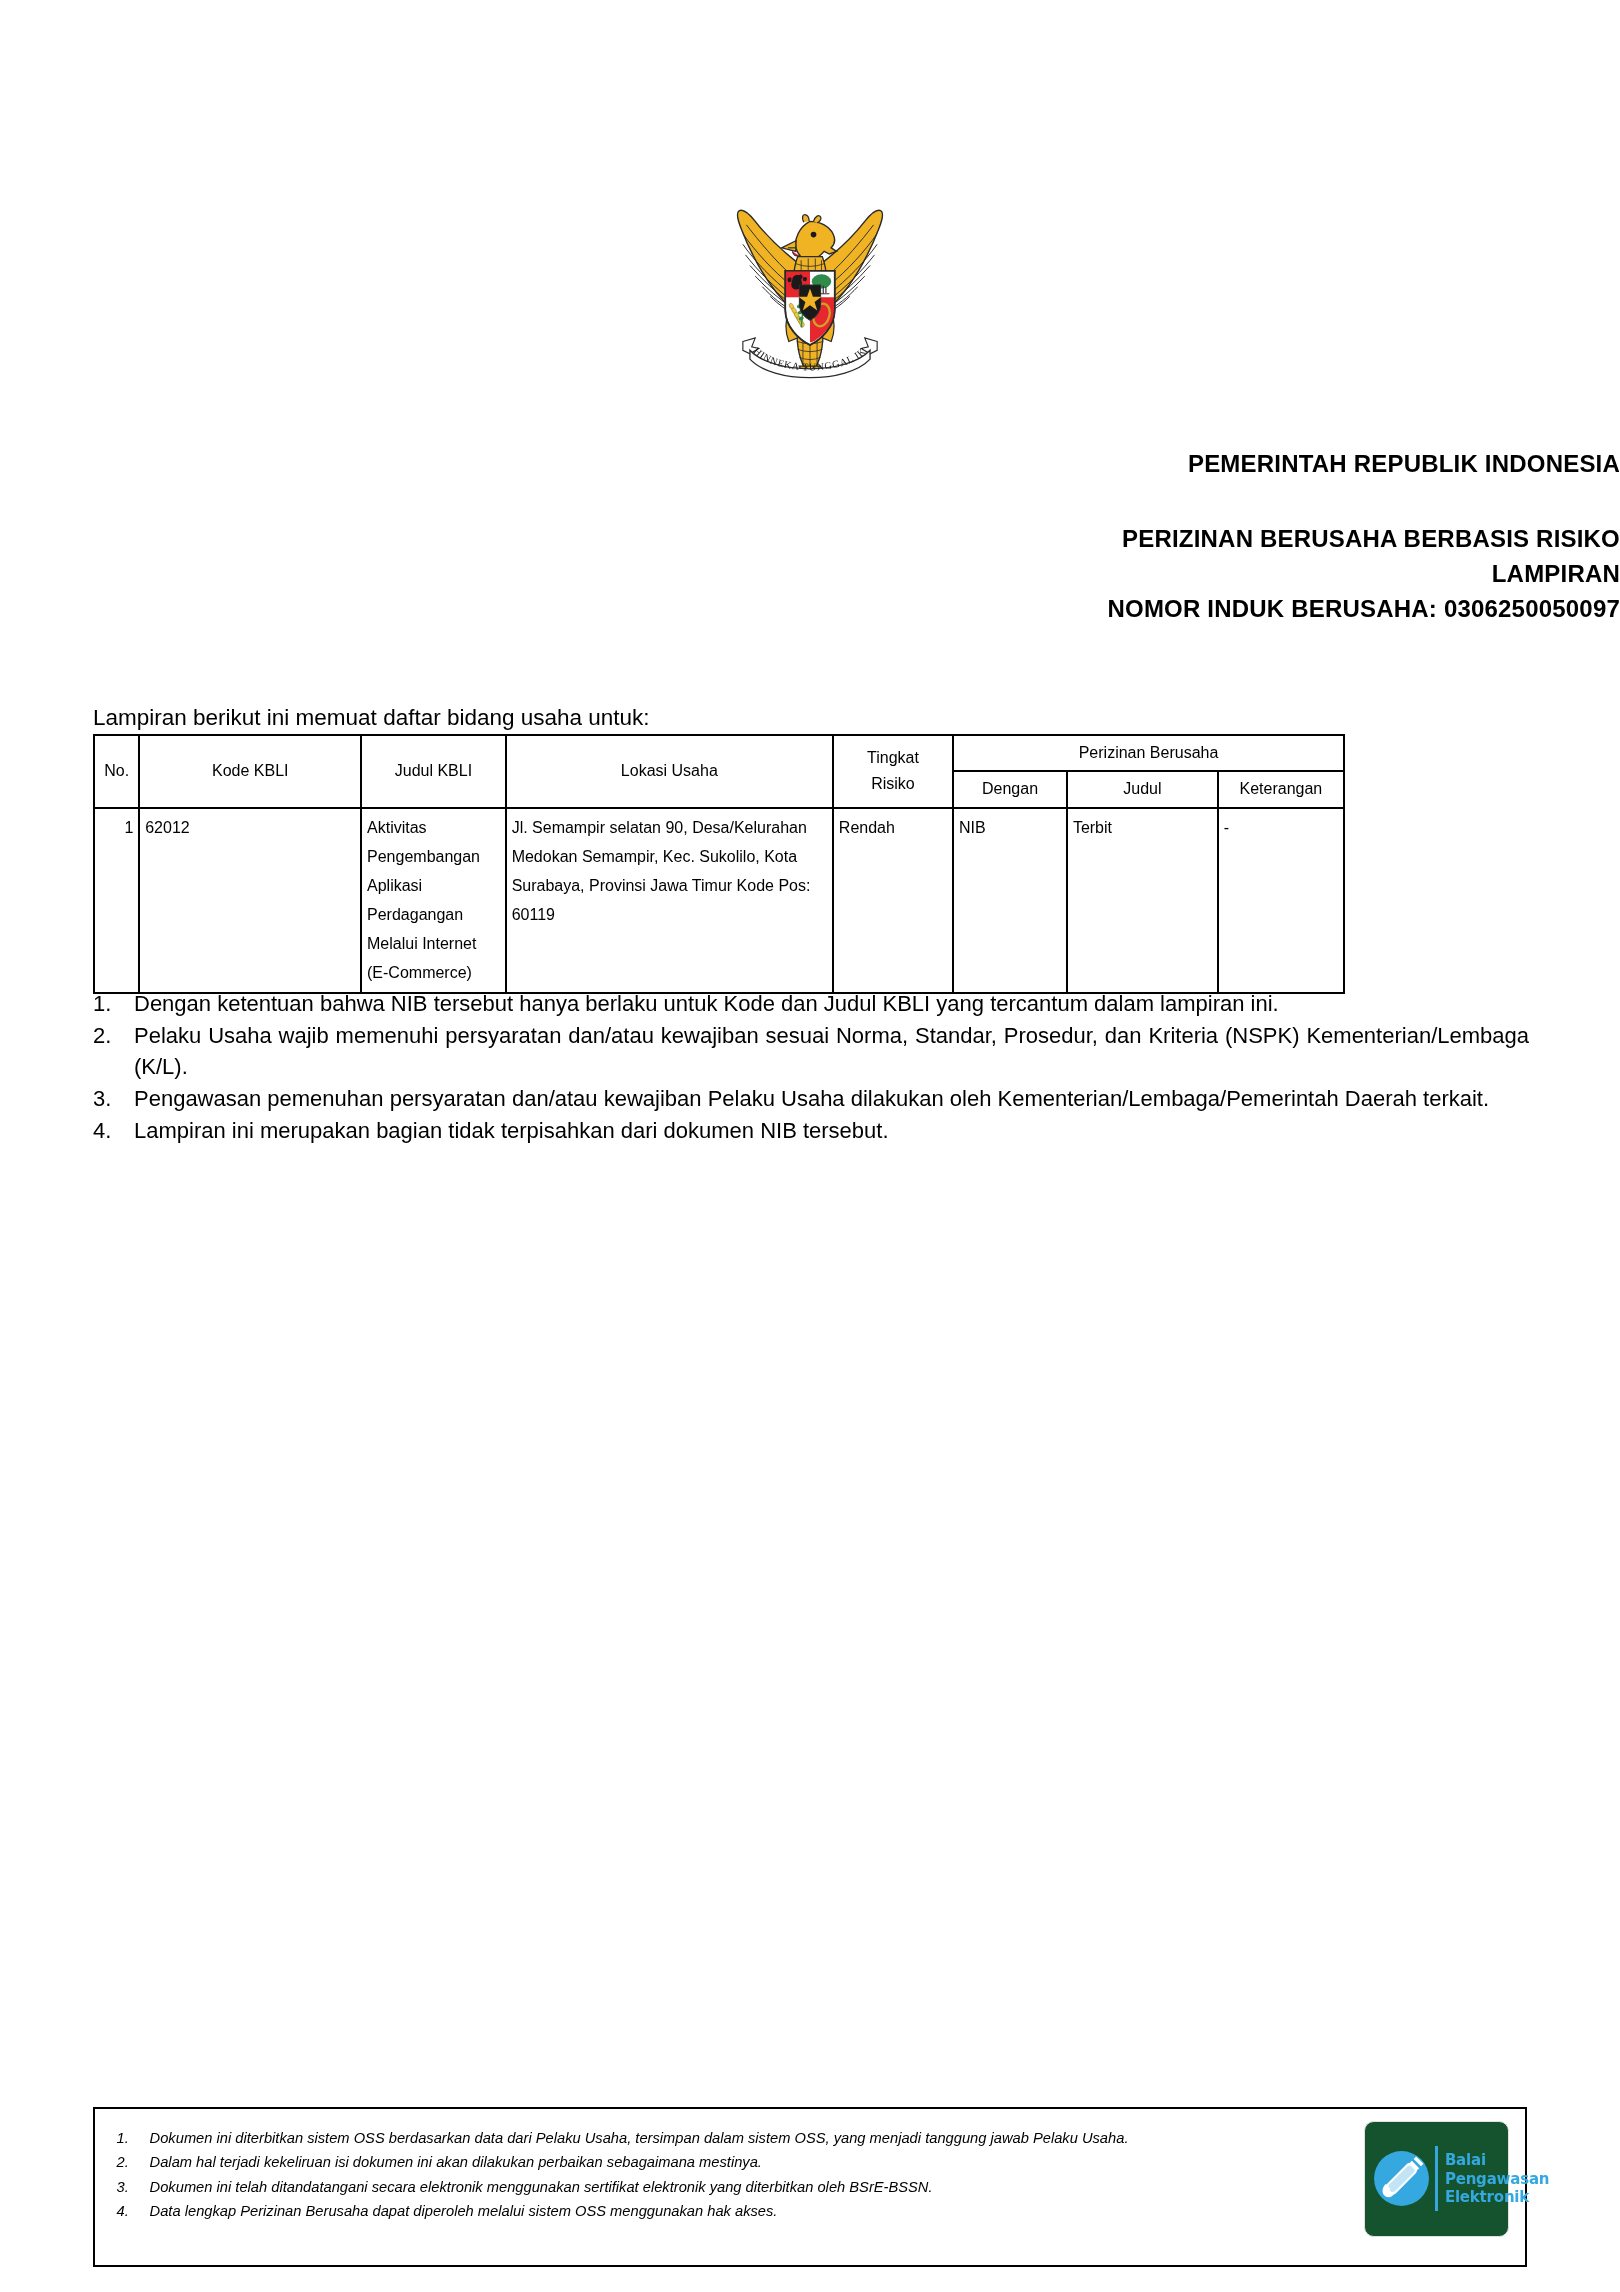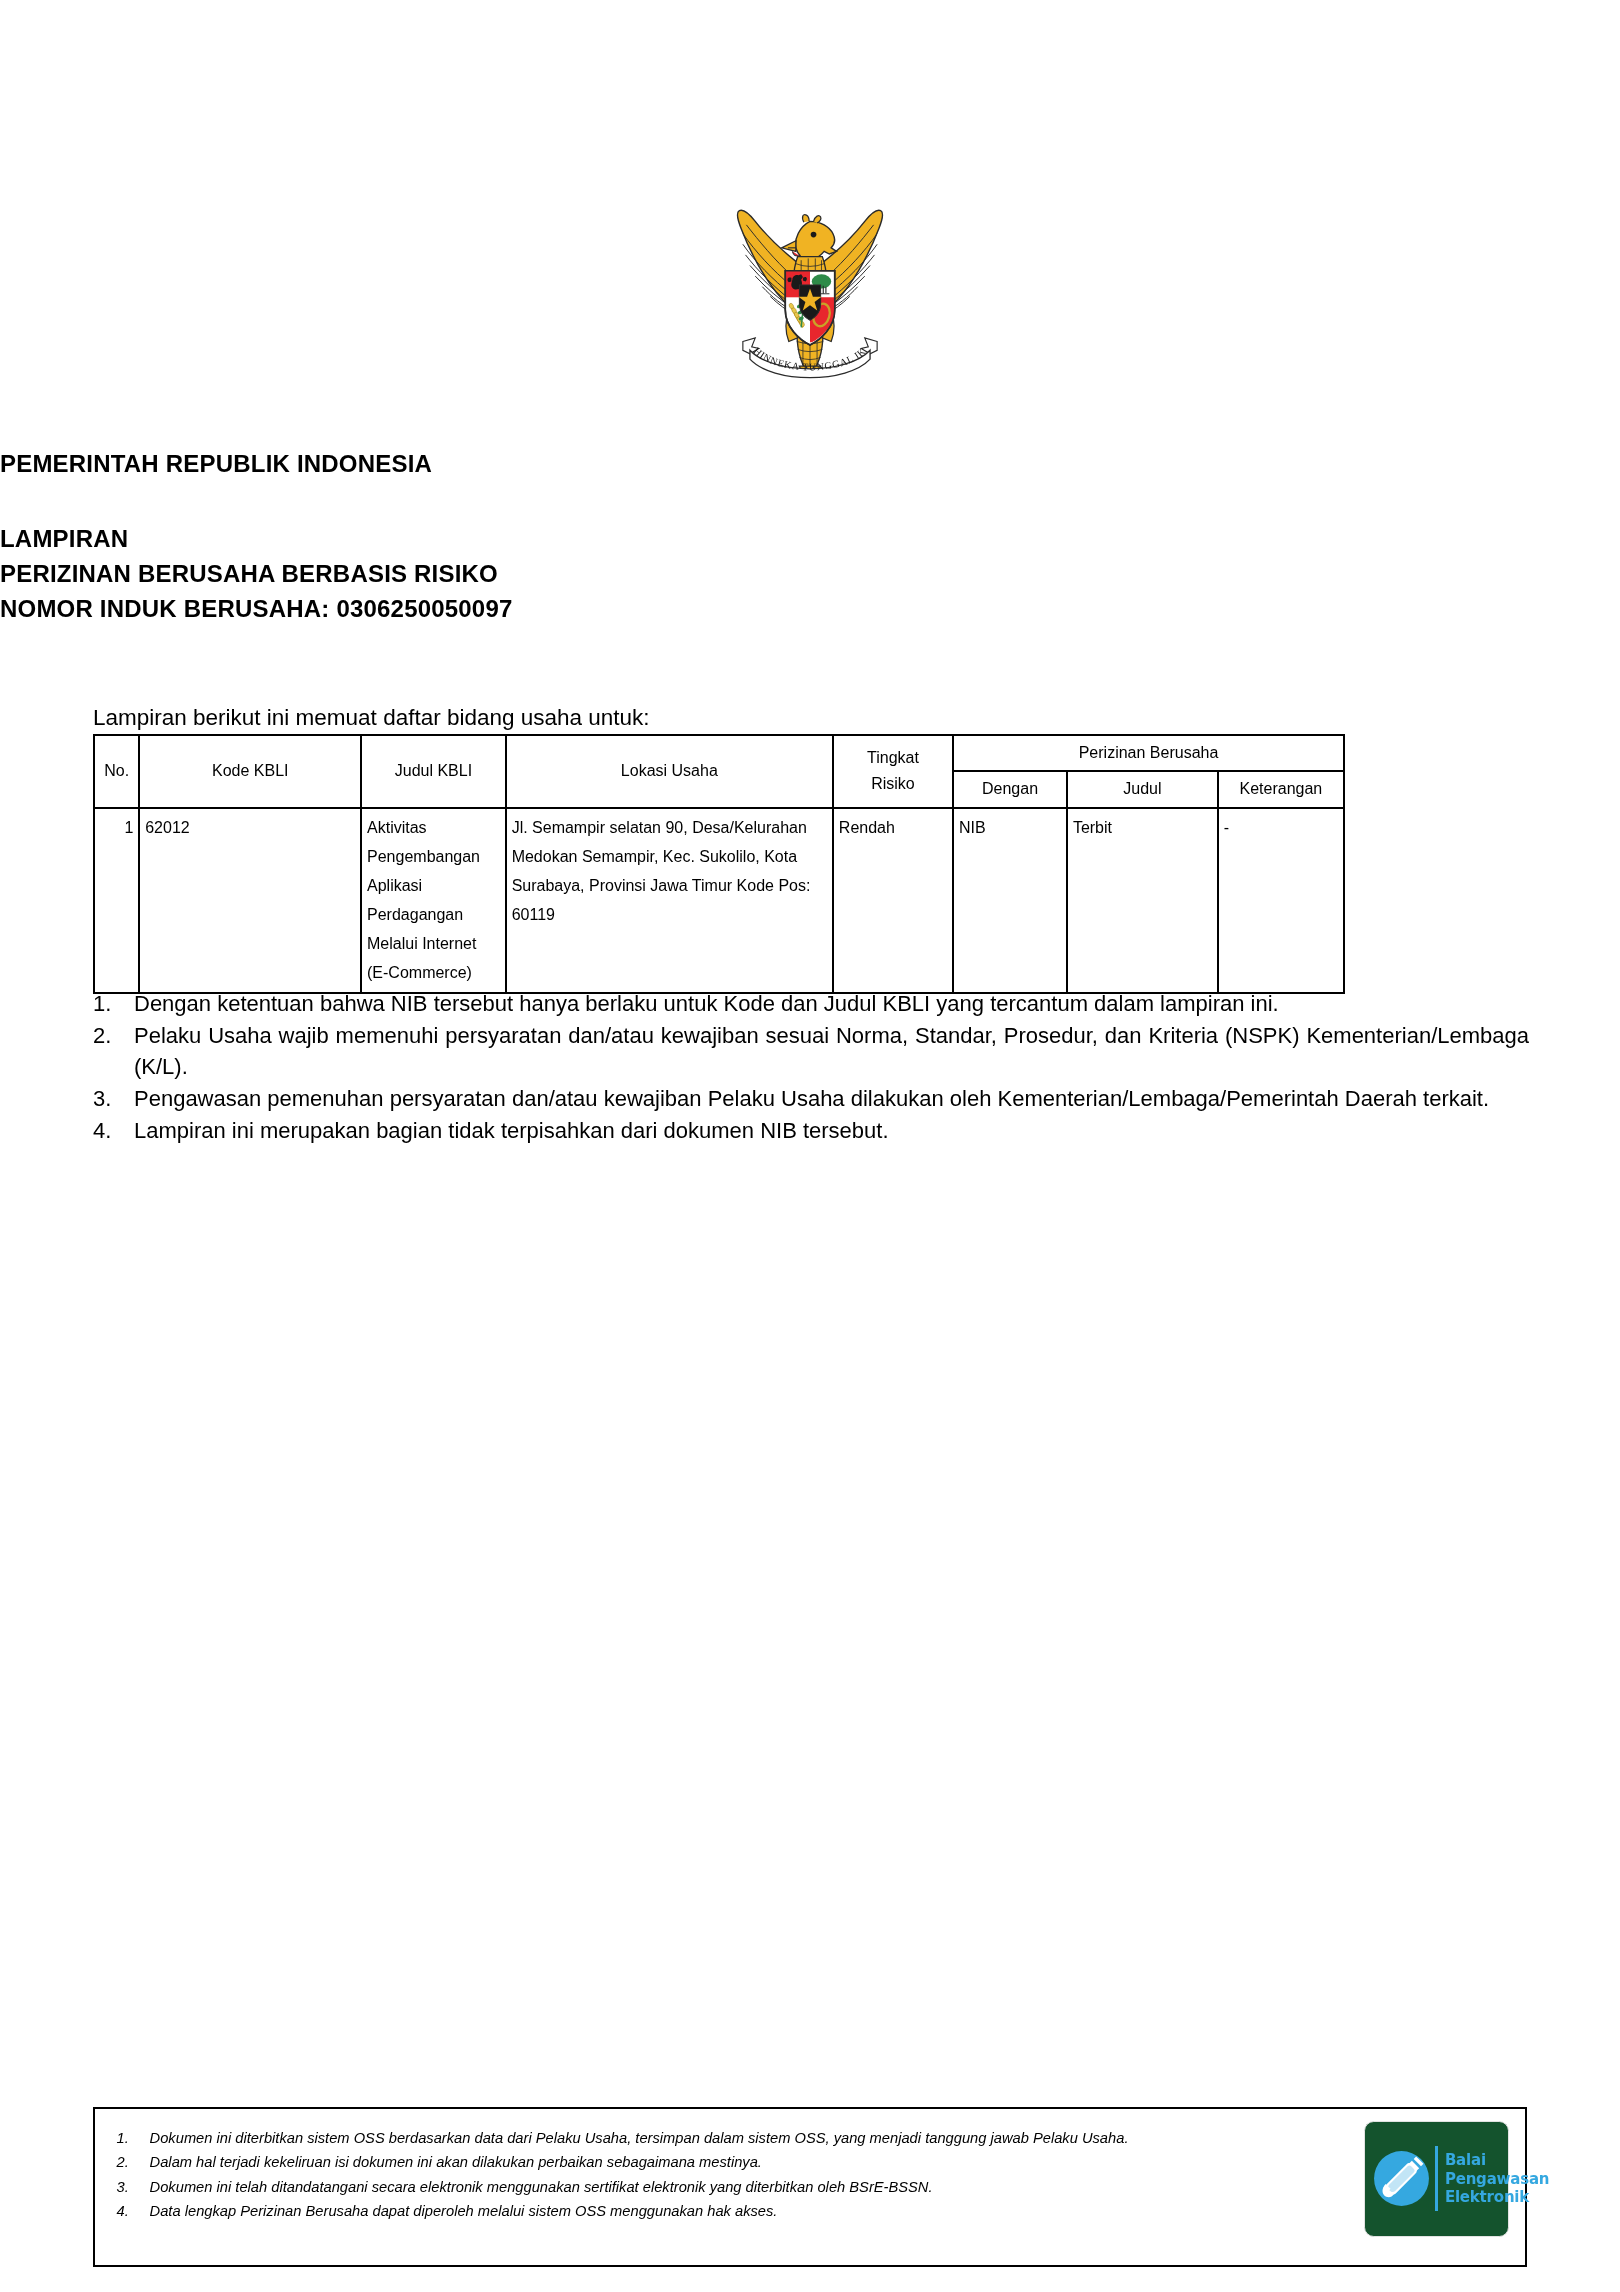--- a/index.html
+++ b/index.html
@@ -35,21 +35,21 @@
     display: inline-block;
     width: 212px;
     height: 212px;
   }
 
   
   .heading-block {
     position: absolute;
     left: 0;
     width: 1620px;
-    text-align: left;
+    text-align: right;
   }
   .h-gov   { top: 446px; }
   .h-title { top: 521px; }
 
   .h-line {
     font-weight: bold;
     font-size: 24px;
     line-height: 35px;
     letter-spacing: 0.2px;
   }
@@ -342,22 +342,22 @@
         </text>
       </g>
     </svg>
   </div>
 
   <div class="heading-block h-gov">
     <div class="h-line">PEMERINTAH REPUBLIK INDONESIA</div>
   </div>
 
   <div class="heading-block h-title">
+    <div class="h-line">PERIZINAN BERUSAHA BERBASIS RISIKO</div>
     <div class="h-line">LAMPIRAN</div>
-    <div class="h-line">PERIZINAN BERUSAHA BERBASIS RISIKO</div>
     <div class="h-line">NOMOR INDUK BERUSAHA: 0306250050097</div>
   </div>
 
   <div class="intro">Lampiran berikut ini memuat daftar bidang usaha untuk:</div>
 
   <table class="kbli-table">
     <colgroup>
       <col class="c-no">
         <col class="c-kode">
         <col class="c-judul">

